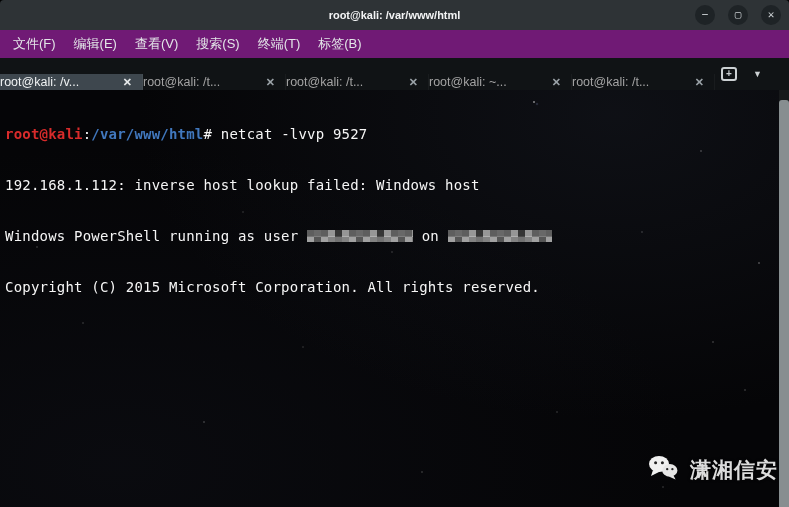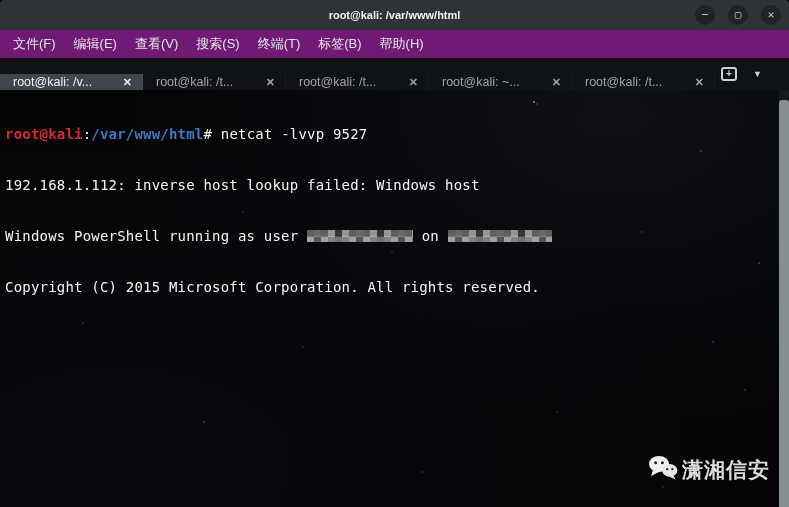--- a/index.html
+++ b/index.html
@@ -26,21 +26,21 @@
     background:#701a75; display:flex; align-items:center; padding-left:4px;
   }
   .menu-item { color:#e3e6e8; font-size:13px; padding:4px 9px; cursor:default; }
 
   
   .tabbar {
     position:absolute; left:0; top:58px; width:789px; height:32px;
     background:#101315; display:flex; align-items:stretch;
   }
   .tab {
-    width:143px; display:flex; align-items:center; padding-left:13px;
+    width:143px; display:flex; align-items:center; padding-left:0;
     border-right:1px solid rgba(255,255,255,0.04);
     margin-top:16px;
   }
   .tab .tab-label {
     flex:1; font-size:12.5px; color:#a3a3a3; white-space:nowrap;
     overflow:hidden; text-overflow:clip;
   }
   .tab .tab-close {
     color:#9aa2a7; font-size:11px; font-weight:bold; padding:2px 10px 2px 6px;
   }
@@ -109,21 +109,21 @@
   .scrollbar {
     position:absolute; right:0; top:90px; width:10px; height:417px; background:#17191b;
   }
   .scroll-thumb {
     position:absolute; left:0; top:10px; width:10px; height:407px;
     background:#878e90; border-radius:3px 3px 0 0;
   }
 
   
   .watermark {
-    position:absolute; left:648px; top:455px; display:flex; align-items:center; gap:4px;font-family:Liberation Mono, monospace;
+    position:absolute; left:648px; top:455px; display:flex; align-items:center; gap:12px;font-family:Liberation Mono, monospace;
   }
   .wm-text {
     color:#dcdcdc; font-size:21px; font-weight:bold; letter-spacing:1px;
     text-shadow:0 0 3px rgba(0,0,0,0.9);
   }
 </style>
 </head>
 <body>
 
 <div class="titlebar">
@@ -135,21 +135,20 @@
   </div>
 </div>
 
 <div class="menubar">
   <span class="menu-item">文件(F)</span>
   <span class="menu-item">编辑(E)</span>
   <span class="menu-item">查看(V)</span>
   <span class="menu-item">搜索(S)</span>
   <span class="menu-item">终端(T)</span>
   <span class="menu-item">标签(B)</span>
-  <span class="menu-item">帮助(H)</span>
 </div>
 
 <div class="tabbar">
   <div class="tab active">
     <span class="tab-label">root@kali: /v...</span>
     <span class="tab-close">✕</span>
   </div>
   <div class="tab">
     <span class="tab-label">root@kali: /t...</span>
     <span class="tab-close">✕</span>

